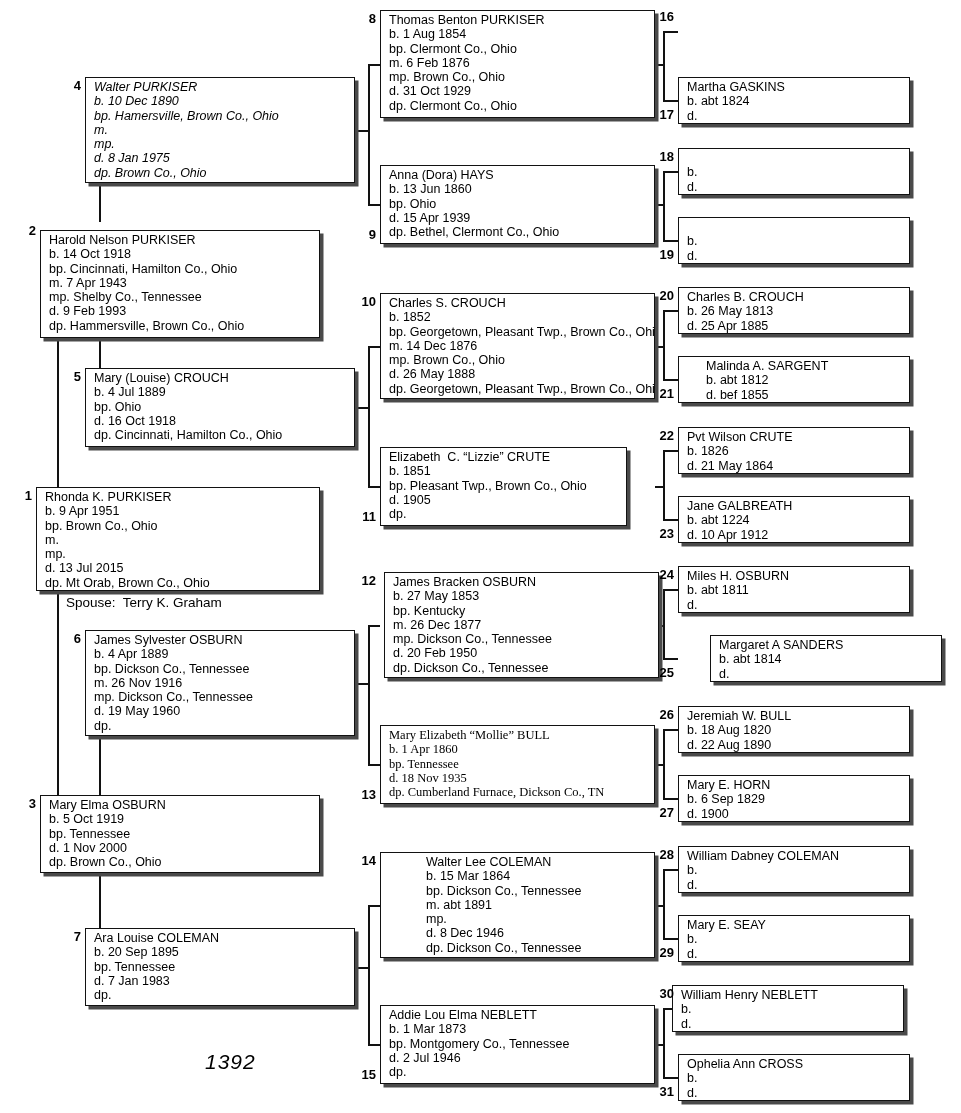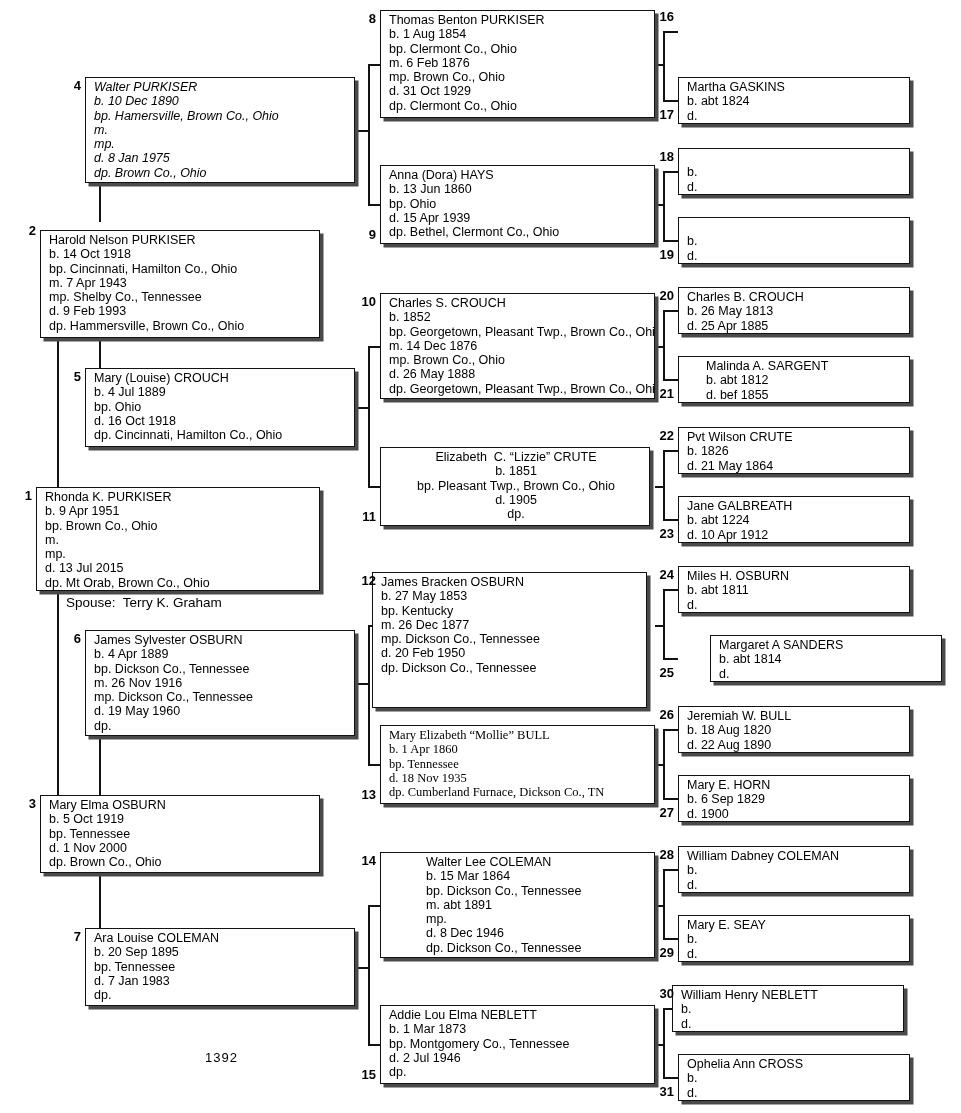--- a/index.html
+++ b/index.html
@@ -18,21 +18,21 @@
   }
   .pnum{
     position:absolute;width:26px;text-align:right;font-weight:bold;
     font-size:13px;line-height:14.3px;
   }
   .cline{position:absolute;background:#121212;}
   .spouse{
     position:absolute;left:66px;top:595px;font-size:13.5px;white-space:pre;
   }
   .pageno{
-    position:absolute;left:205px;top:1050px;font-size:13px;letter-spacing:1px;
+    position:absolute;left:205px;top:1050px;font-size:21px;letter-spacing:1px;font-style:italic;
   }
 </style>
 </head>
 <body>
 
 <div id="chart">
   <div class="spouse">Spouse:  Terry K. Graham</div>
   <div class="pageno">1392</div>
 <div class="cline" style="left: 99px; top: 183px; width: 1.5px; height: 39px;"></div>
     <div class="cline" style="left: 99px; top: 330px; width: 1.5px; height: 38px;"></div>
@@ -173,29 +173,29 @@
     <div class="pbox" style="left: 380px; top: 293px; width: 275px; height: 106px;">
       <div class="pname">Charles S. CROUCH</div>
       <div class="pline">b. 1852</div>
       <div class="pline">bp. Georgetown, Pleasant Twp., Brown Co., Ohio</div>
       <div class="pline">m. 14 Dec 1876</div>
       <div class="pline">mp. Brown Co., Ohio</div>
       <div class="pline">d. 26 May 1888</div>
       <div class="pline">dp. Georgetown, Pleasant Twp., Brown Co., Ohio</div>
     </div>
     <div class="pnum" style="left: 350px; top: 295px;">10</div>
-    <div class="pbox" style="left: 380px; top: 447px; width: 270px; height: 79px; text-align: center;">
+    <div class="pbox" style="left: 380px; top: 447px; width: 247px; height: 79px;">
       <div class="pname">Elizabeth  C. “Lizzie” CRUTE</div>
       <div class="pline">b. 1851</div>
       <div class="pline">bp. Pleasant Twp., Brown Co., Ohio</div>
       <div class="pline">d. 1905</div>
       <div class="pline">dp.</div>
     </div>
     <div class="pnum" style="left: 350px; top: 510px;">11</div>
-    <div class="pbox" style="left: 372px; top: 572px; width: 275px; height: 136px;">
+    <div class="pbox" style="left: 384px; top: 572px; width: 275px; height: 106px;">
       <div class="pname">James Bracken OSBURN</div>
       <div class="pline">b. 27 May 1853</div>
       <div class="pline">bp. Kentucky</div>
       <div class="pline">m. 26 Dec 1877</div>
       <div class="pline">mp. Dickson Co., Tennessee</div>
       <div class="pline">d. 20 Feb 1950</div>
       <div class="pline">dp. Dickson Co., Tennessee</div>
     </div>
     <div class="pnum" style="left: 350px; top: 574px;">12</div>
     <div class="pbox" style="left: 380px; top: 725px; width: 275px; height: 79px; font-family: Liberation Serif, serif;">

